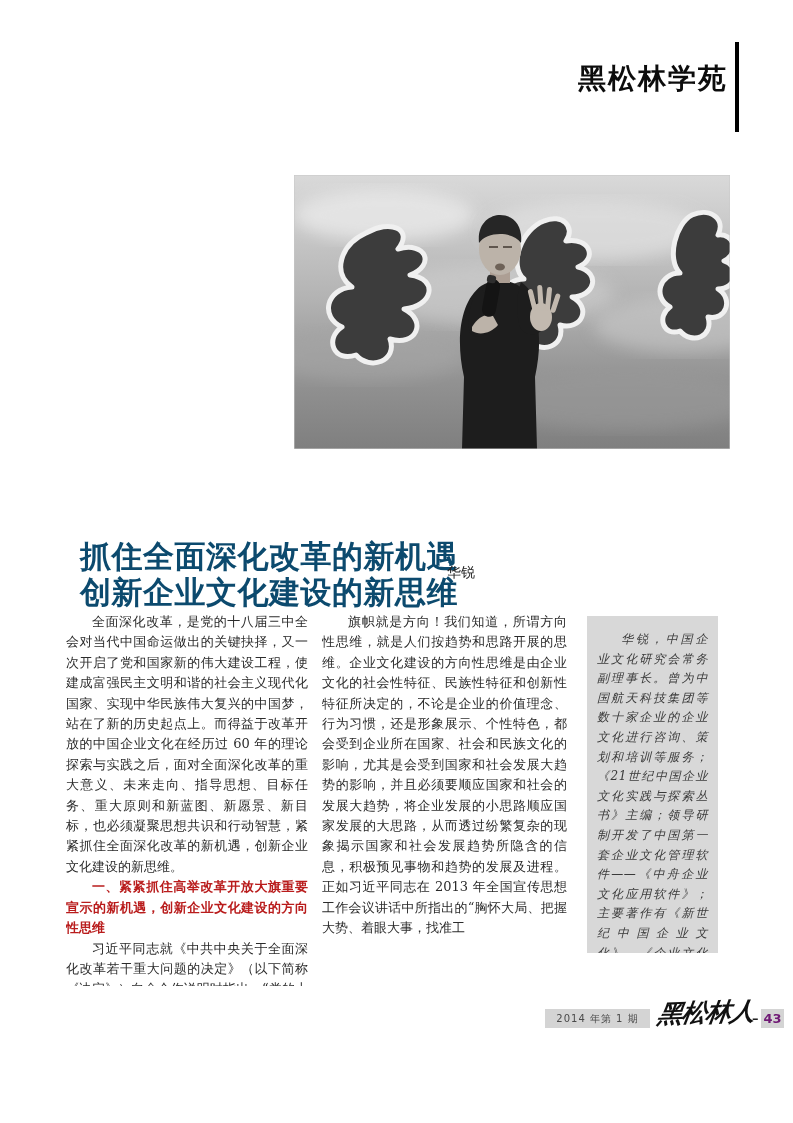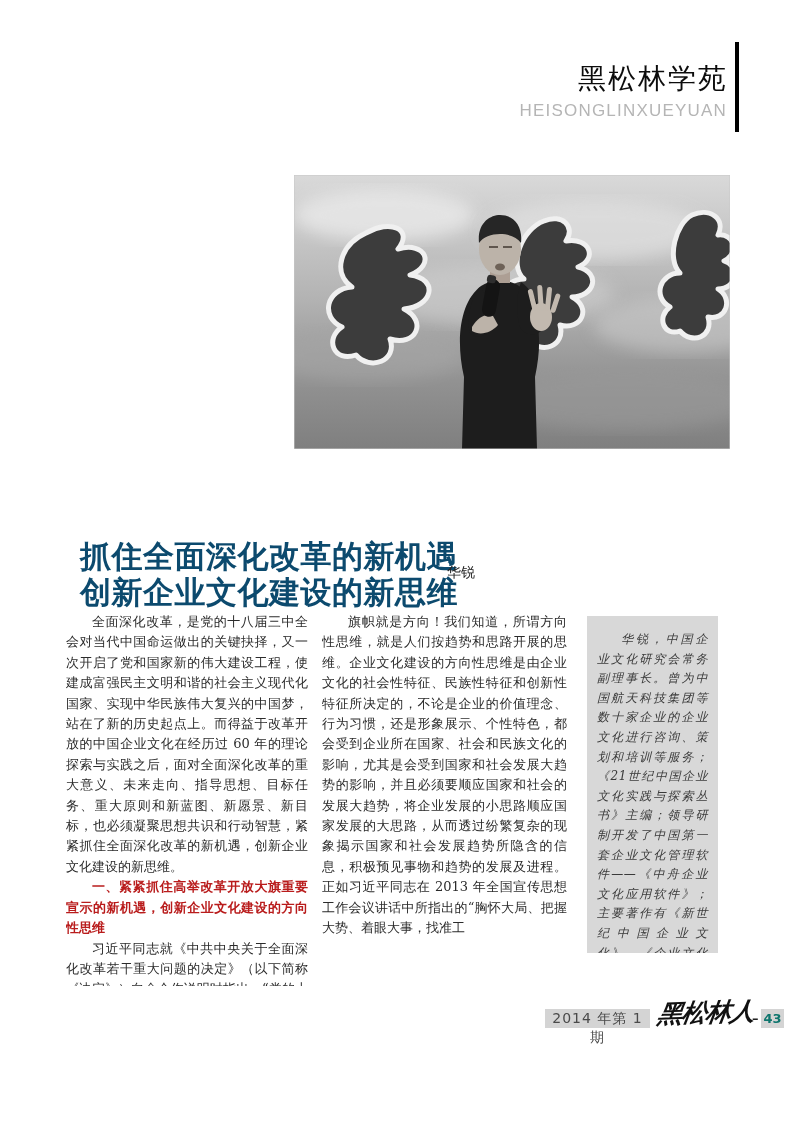--- a/index.html
+++ b/index.html
@@ -1,20 +1,20 @@
 <!DOCTYPE html>
 <html><head>
 <meta charset="utf-8">
 <style>
   html,body{margin:0;padding:0;background:#888;}
   .page{position:relative;width:793px;height:1123px;background:#ffffff;margin:0 auto;
         font-family:"DejaVu Serif","Liberation Serif",serif;overflow:hidden;}
   
   .masthead{position:absolute;top:60px;right:65px;font-family:"DejaVu Sans","Liberation Sans",sans-serif;
-            font-weight:normal;font-size:28px;letter-spacing:2px;color:#0c0c0c;white-space:nowrap;}
+            font-weight:bold;font-size:28px;letter-spacing:2px;color:#0c0c0c;white-space:nowrap;}
   .masthead-latin{position:absolute;top:101px;right:66px;font-family:"Liberation Sans","DejaVu Sans",sans-serif;
             font-size:17px;letter-spacing:1.2px;color:#b5b5b5;white-space:nowrap;}
   .header-rule{position:absolute;left:735px;top:42px;width:4px;height:90px;background:#000;}
   
   .photo{position:absolute;left:294px;top:175px;width:436px;height:274px;overflow:hidden;}
   .photo svg{display:block;}
   
   .title{position:absolute;left:80px;top:490px;font-size:31px;line-height:36px;font-weight:bold;
          color:#0c4a6e;letter-spacing:0.5px;white-space:nowrap;margin-top:48px;}
   .author{position:absolute;left:447px;top:564px;font-size:14px;color:#222;
@@ -25,36 +25,35 @@
   .col-2{left:322px;width:245px;}
   .col p{margin:0;font-size:13px;line-height:20.4px;text-align:justify;text-indent:2em;}
   .col p.subhead{font-family:"DejaVu Sans","Liberation Sans",sans-serif;font-weight:bold;color:#b91c1c;}
   
   .bio-box{position:absolute;left:587px;top:616px;width:131px;height:337px;background:#d8d8d8;
            box-sizing:border-box;padding:14px 10px 10px 10px;overflow:hidden;}
   .bio-box p{margin:0;font-size:12px;line-height:19.6px;text-align:justify;text-indent:2em;
              font-style:italic;color:#3a3a3a;letter-spacing:0.5px;}
   
   .issue-box{position:absolute;left:545px;top:1009px;width:105px;height:19px;background:#d4d4d4;
-             text-align:center;line-height:19px;font-size:14px;letter-spacing:1px;color:#4a4a4a;
+             text-align:center;line-height:19px;font-size:10px;letter-spacing:1px;color:#4a4a4a;
              font-family:"DejaVu Sans","Liberation Sans",sans-serif;}
   .journal-logo{position:absolute;left:658px;top:996px;font-size:25px;font-weight:bold;font-style:italic;
              color:#111;transform:skewX(-10deg) rotate(-2deg);white-space:nowrap;letter-spacing:-1px;}
   .footer-dash{position:absolute;left:752px;top:1011px;font-size:13px;font-weight:bold;color:#222;}
   .pagenum-box{position:absolute;left:761px;top:1009px;width:23px;height:19px;background:#d4d4d4;
-             text-align:center;line-height:19px;font-size:13px;font-weight:bold;color:#0f766e;
+             text-align:center;line-height:19px;font-size:13px;font-weight:bold;color:#701a75;
              font-family:"DejaVu Sans","Liberation Sans",sans-serif;}
 </style>
 </head>
 <body>
 
 <div class="page">
 
   <div class="masthead">黑松林学苑</div>
-  <div class="masthead-latin">HEISONGLINXUEYUAN</div>
   <div class="header-rule"></div>
 
   <div class="photo">
     <svg width="436" height="274" viewBox="0 0 436 274" xmlns="http://www.w3.org/2000/svg">
       <defs>
         <linearGradient id="sky" x1="0" y1="0" x2="0" y2="1">
           <stop offset="0" stop-color="#d9d9d9"></stop>
           <stop offset="0.45" stop-color="#b3b3b3"></stop>
           <stop offset="0.75" stop-color="#929292"></stop>
           <stop offset="1" stop-color="#7f7f7f"></stop>

